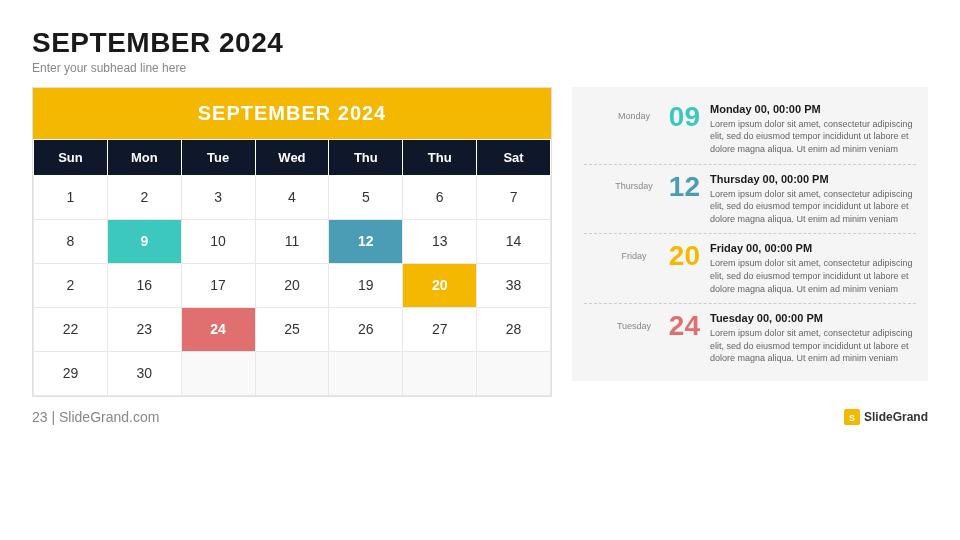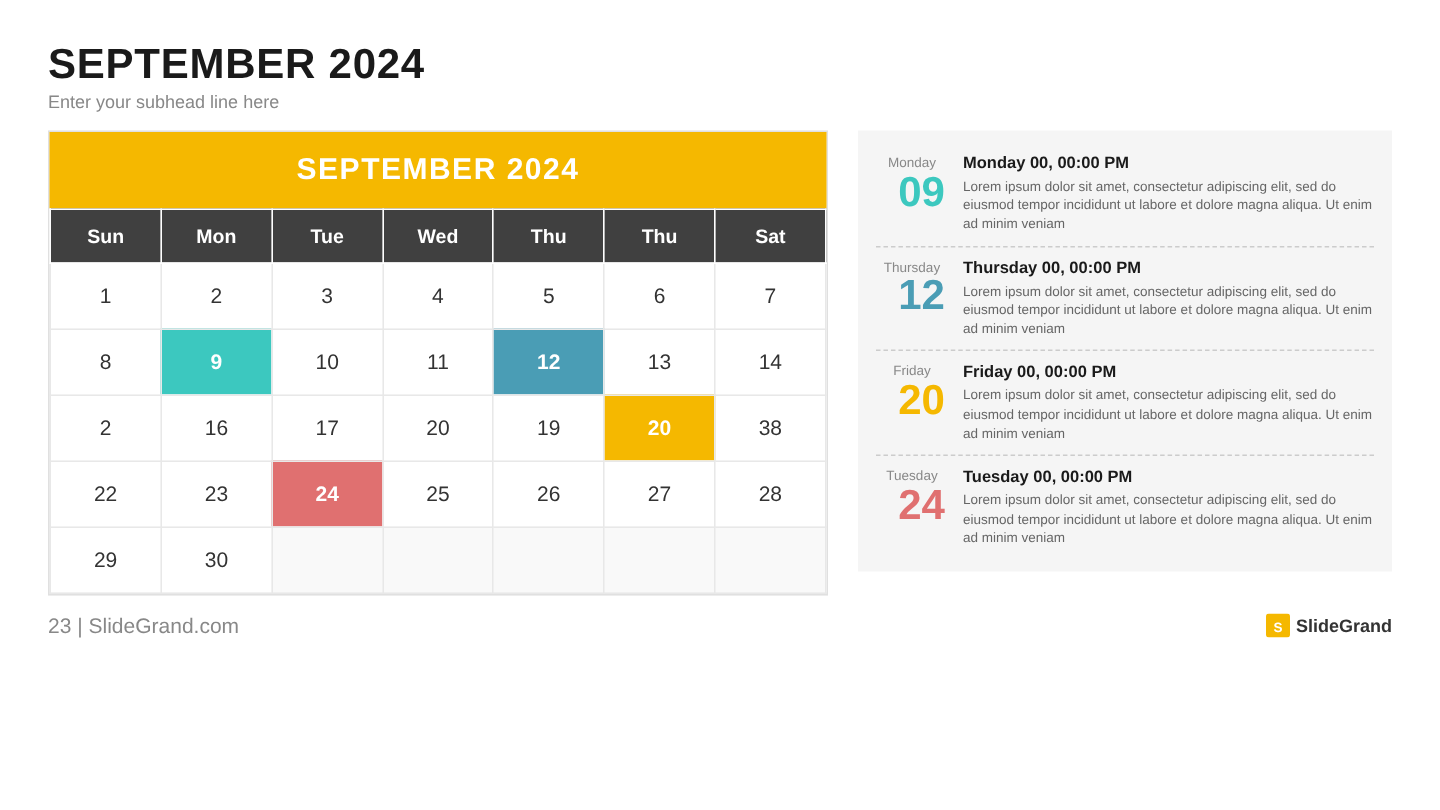--- a/index.html
+++ b/index.html
@@ -65,21 +65,21 @@
       color: #ffffff;
       letter-spacing: 1px;
     }
 
     .calendar-grid {
       width: 100%;
       border-collapse: collapse;
     }
 
     .calendar-grid th {
-      background: #404040;
+      background: #0f172a;
       color: #ffffff;
       font-size: 13px;
       font-weight: 700;
       padding: 10px 0;
       text-align: center;
       border: 1px solid #ffffff;
     }
 
     .calendar-grid td {
       background: #ffffff;
@@ -160,23 +160,24 @@
       text-align: right;
     }
 
     .event-date-num.color-teal { color: #3CC8BF; }
     .event-date-num.color-blue { color: #4A9DB5; }
     .event-date-num.color-yellow { color: #F5B800; }
     .event-date-num.color-red { color: #E07070; }
 
     .event-day-col {
       display: flex;
-      flex-direction: column;
+      flex-direction: row;
       align-items: center;
       min-width: 48px;
+      margin-left: 28px;
     }
 
     .event-text-col {
       flex: 1;
     }
 
     .event-title {
       font-size: 11px;
       font-weight: 700;
       color: #1a1a1a;

